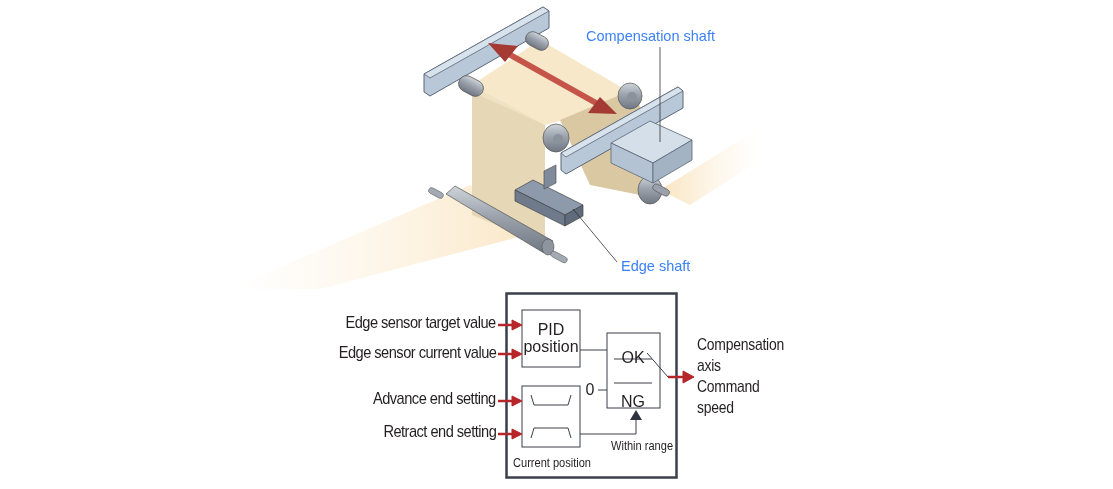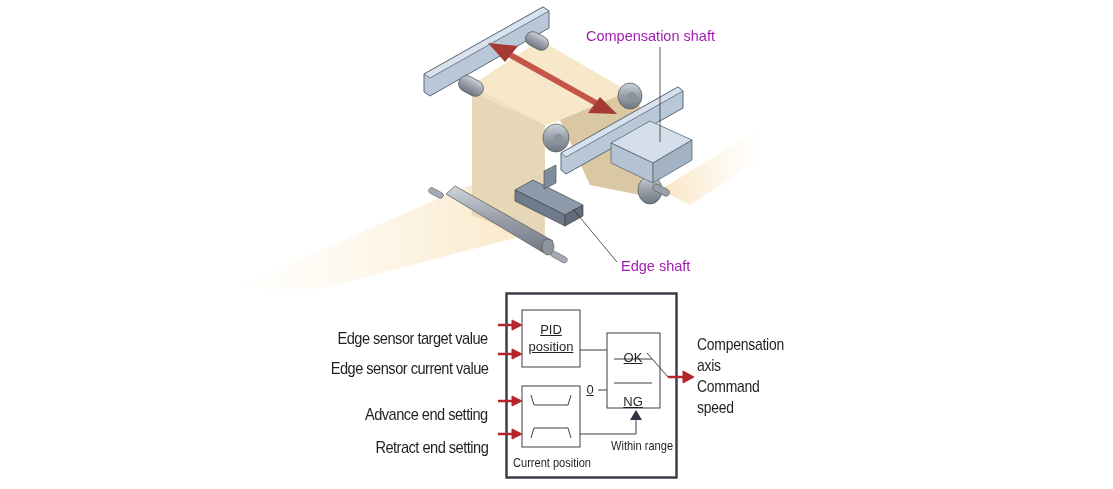--- a/index.html
+++ b/index.html
@@ -1,23 +1,23 @@
 <!DOCTYPE html>
 <html><head>
   <meta charset="utf-8">
   <style>
     html, body { margin: 0; padding: 0; background: #ffffff; }
     body { width: 1113px; height: 489px; position: relative; overflow: hidden;
            font-family: "Liberation Sans", sans-serif; color: #231f20; }
     #illus { position: absolute; left: 0; top: 0; width: 1113px; height: 489px; }
-    .callout { position: absolute; font-size: 14.5px; color: #a21caf; white-space: nowrap; }
+    .callout { position: absolute; font-size: 14.5px; color: #3b82f6; white-space: nowrap; }
     .in-label { position: absolute; font-size: 17px; letter-spacing: -0.6px; transform: scaleX(0.86);
                 transform-origin: right center; text-align: right; white-space: nowrap; right: 0; }
-    .in-wrap { position: absolute; left: 192px; width: 296px; height: 24px; margin-top: 16px; }
-    .box-text { position: absolute; text-align: center; font-size: 13px; line-height: 17px; text-decoration: underline; }
+    .in-wrap { position: absolute; left: 200px; width: 296px; height: 24px; }
+    .box-text { position: absolute; text-align: center; font-size: 16px; line-height: 17px; }
     .small { position: absolute; font-size: 13px; transform: scaleX(0.85); transform-origin: left center; white-space: nowrap; }
     .out-label { position: absolute; left: 697px; top: 334px; font-size: 17px; line-height: 21px;
                  transform: scaleX(0.82); transform-origin: left top; letter-spacing: -0.3px; }
   </style>
 </head>
 <body>
 
 <svg id="illus" viewBox="0 0 1113 489">
   <defs>
     <linearGradient id="paperFade" x1="0" y1="0" x2="1" y2="0">

